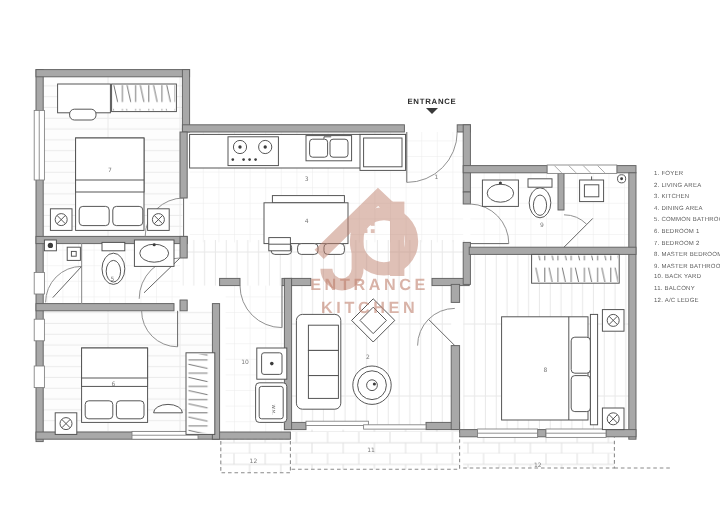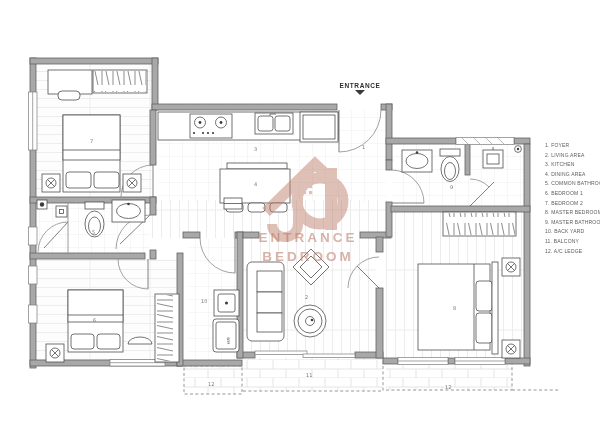--- a/index.html
+++ b/index.html
@@ -308,21 +308,21 @@
   </g>
 </svg>
 
 <div class="entrance">
   <div>ENTRANCE</div>
   <div class="tri"></div>
 </div>
 
 <div class="watermark-text">
   <div>ENTRANCE</div>
-  <div>BEDROOM</div>
+  <div>KITCHEN</div>
 </div>
 
 <div class="legend">
   <div>1. FOYER</div>
   <div>2. LIVING AREA</div>
   <div>3. KITCHEN</div>
   <div>4. DINING AREA</div>
   <div>5. COMMON BATHROOM</div>
   <div>6. BEDROOM 1</div>
   <div>7. BEDROOM 2</div>

